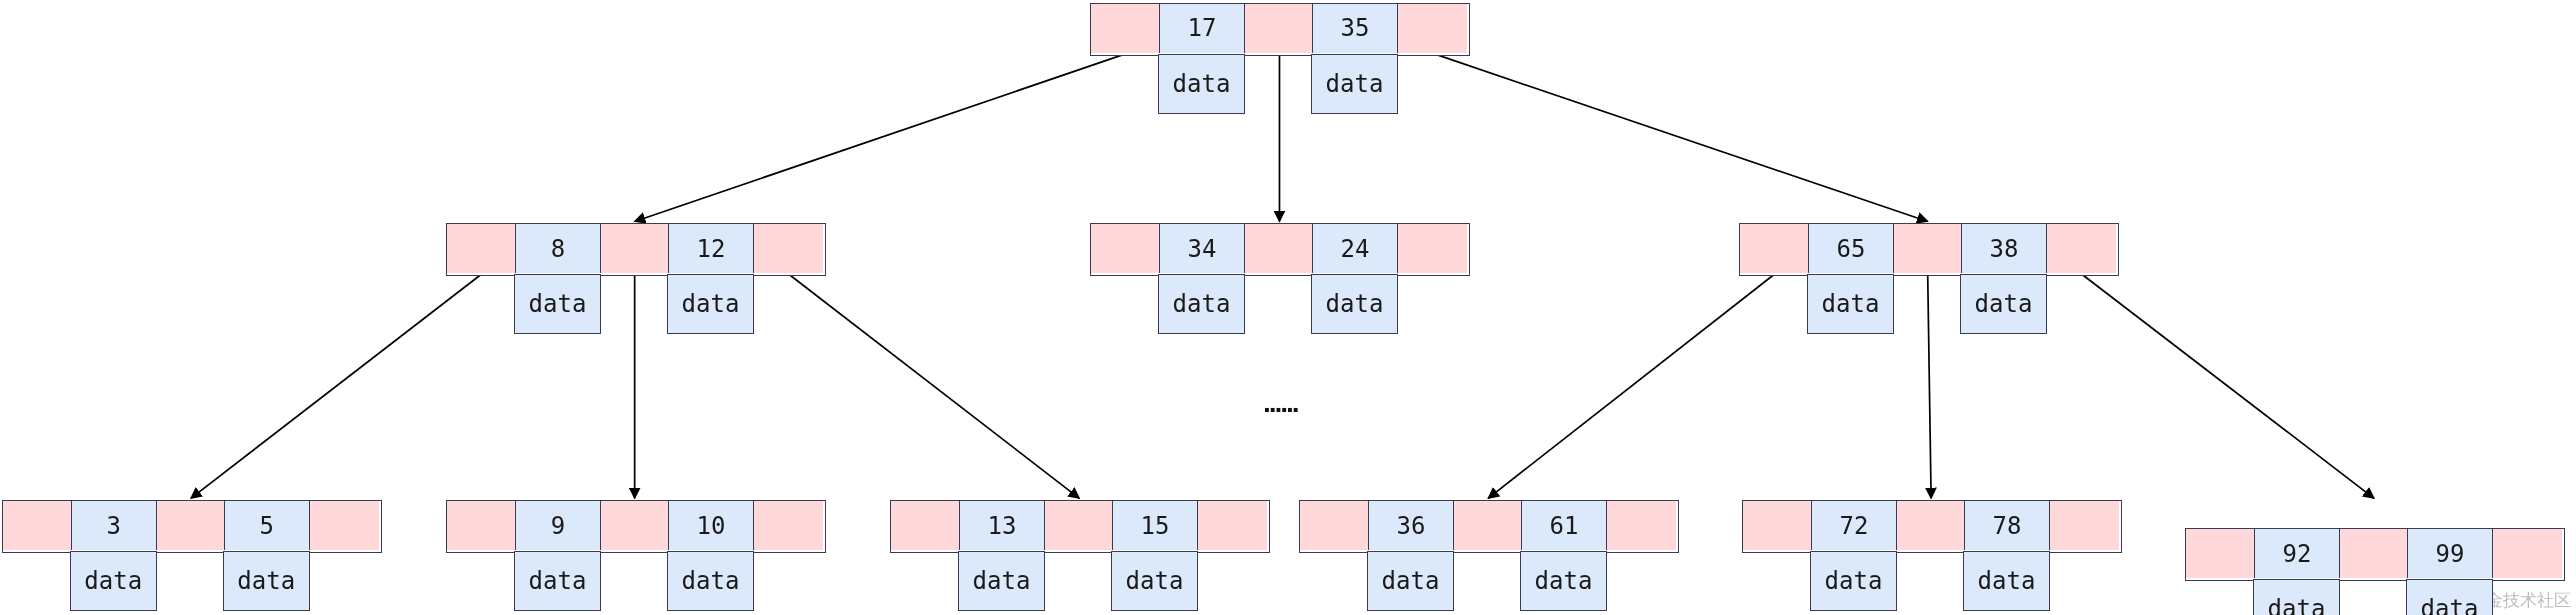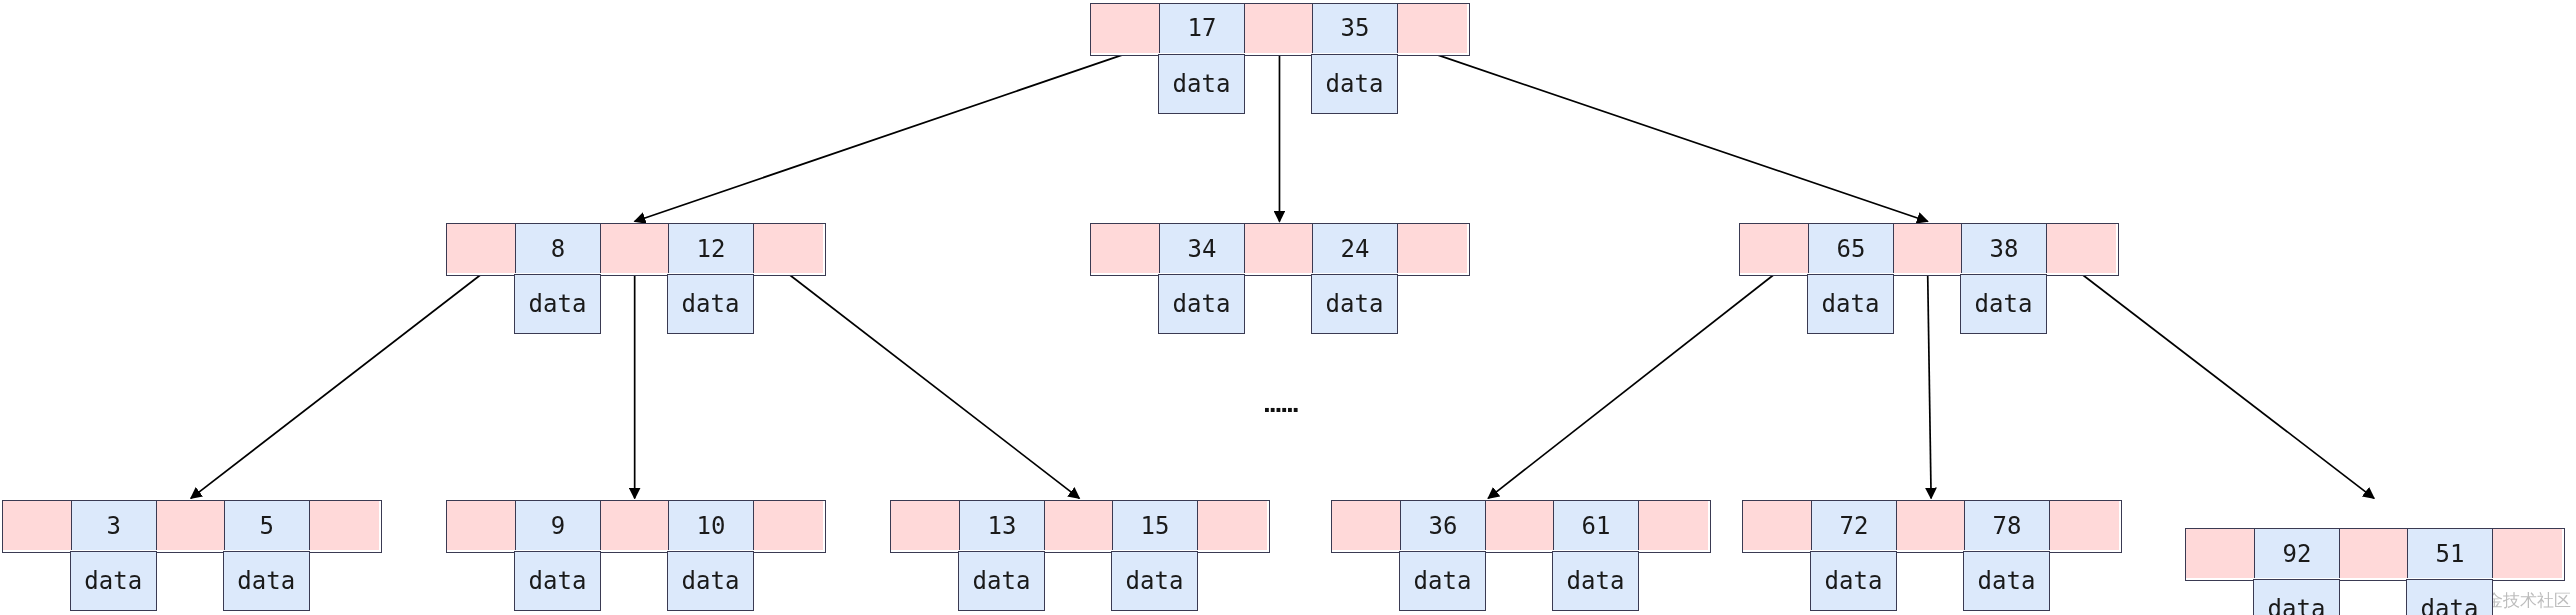--- a/index.html
+++ b/index.html
@@ -158,21 +158,21 @@
       <div class="bar">
         <div class="cell pink w-pink"></div>
         <div class="cell blue w-blue">13</div>
         <div class="cell pink w-pink"></div>
         <div class="cell blue w-blue">15</div>
         <div class="cell pink w-pink-last"></div>
       </div>
       <div class="databox" style="left: 68px;">data</div>
       <div class="databox" style="left: 221px;">data</div>
     </div>
-    <div class="node" style="left: 1331px; top: 500px;">
+    <div class="node" style="left: 1299px; top: 500px;">
       <div class="bar">
         <div class="cell pink w-pink"></div>
         <div class="cell blue w-blue">36</div>
         <div class="cell pink w-pink"></div>
         <div class="cell blue w-blue">61</div>
         <div class="cell pink w-pink-last"></div>
       </div>
       <div class="databox" style="left: 68px;">data</div>
       <div class="databox" style="left: 221px;">data</div>
     </div>
@@ -185,20 +185,20 @@
         <div class="cell pink w-pink-last"></div>
       </div>
       <div class="databox" style="left: 68px;">data</div>
       <div class="databox" style="left: 221px;">data</div>
     </div>
     <div class="node" style="left: 2185px; top: 500px; margin-top: 28px;">
       <div class="bar">
         <div class="cell pink w-pink"></div>
         <div class="cell blue w-blue">92</div>
         <div class="cell pink w-pink"></div>
-        <div class="cell blue w-blue">51</div>
+        <div class="cell blue w-blue">99</div>
         <div class="cell pink w-pink-last"></div>
       </div>
       <div class="databox" style="left: 68px;">data</div>
       <div class="databox" style="left: 221px;">data</div>
     </div>
   </div>
 
 
 </body></html>

